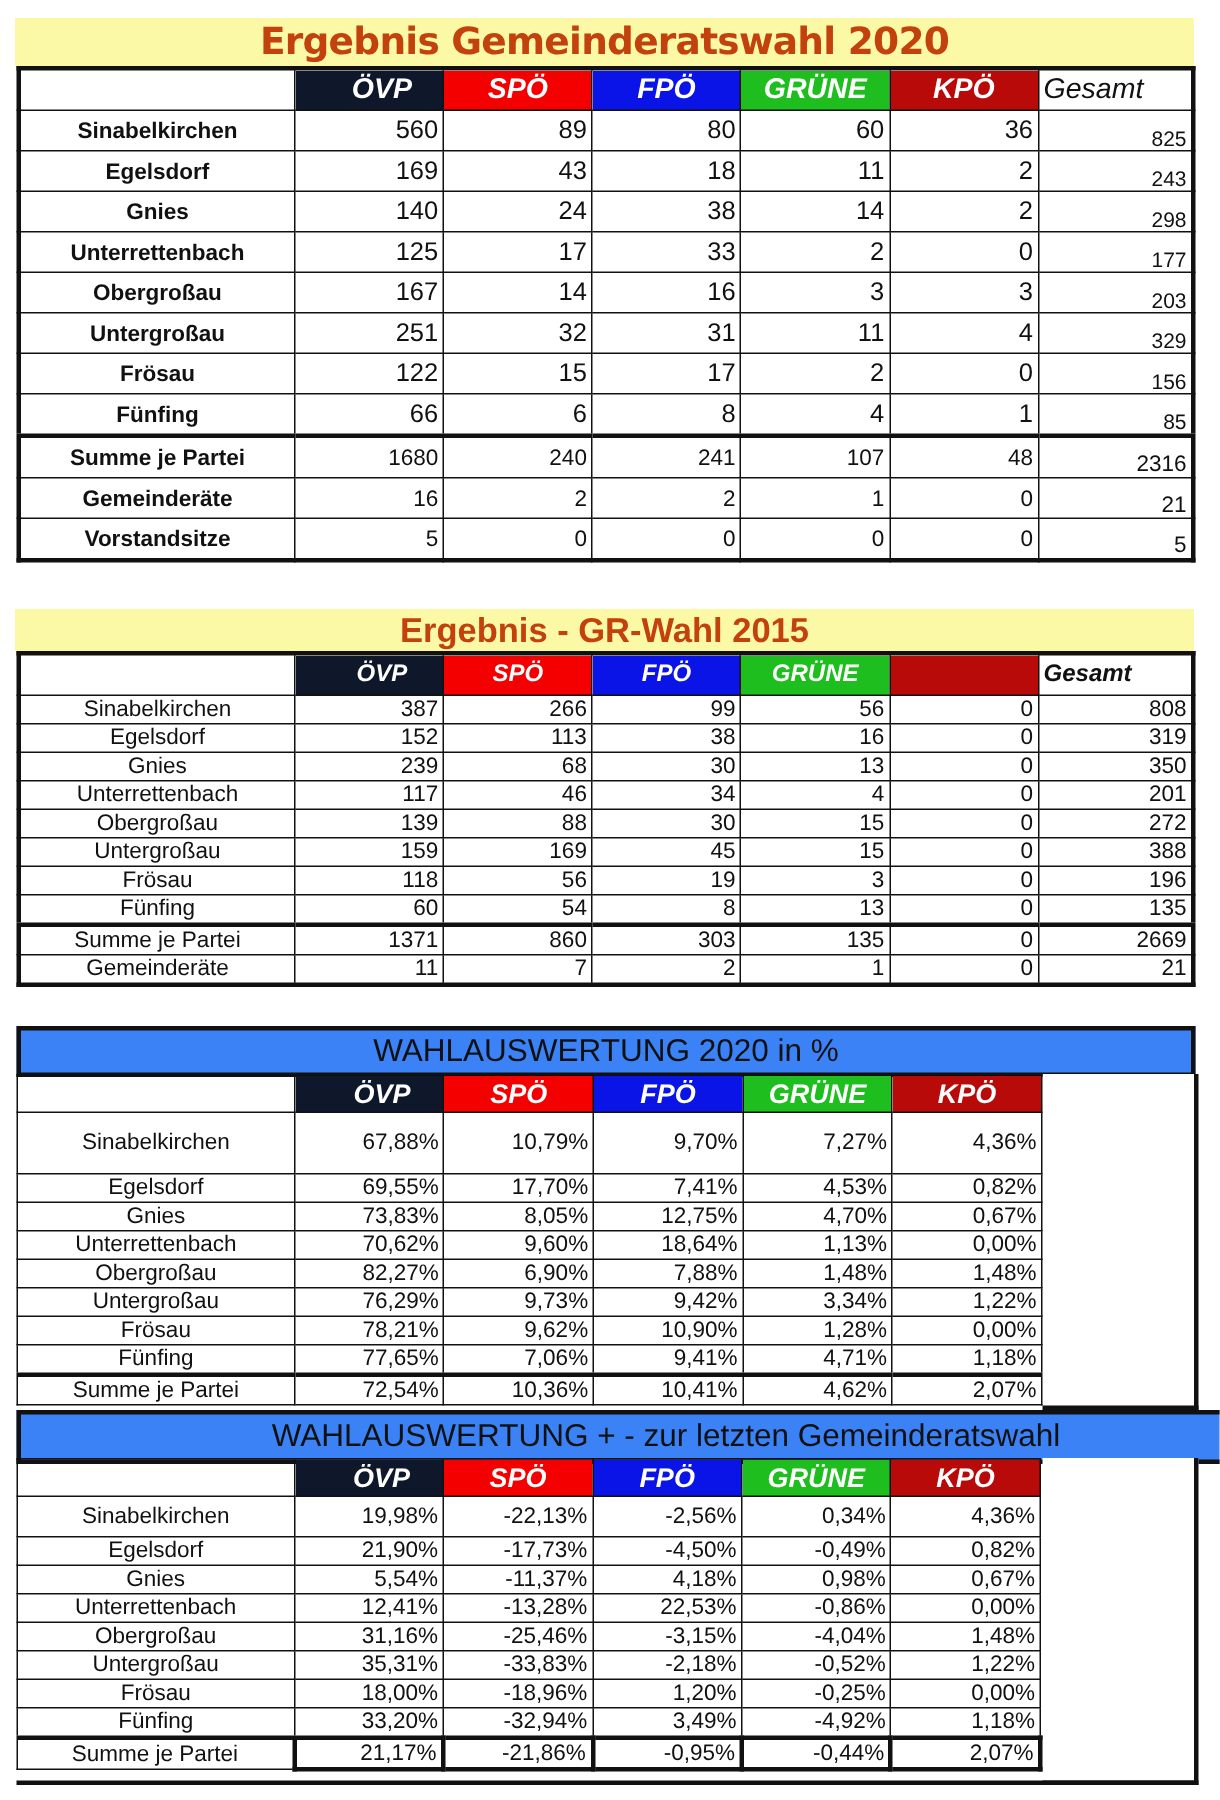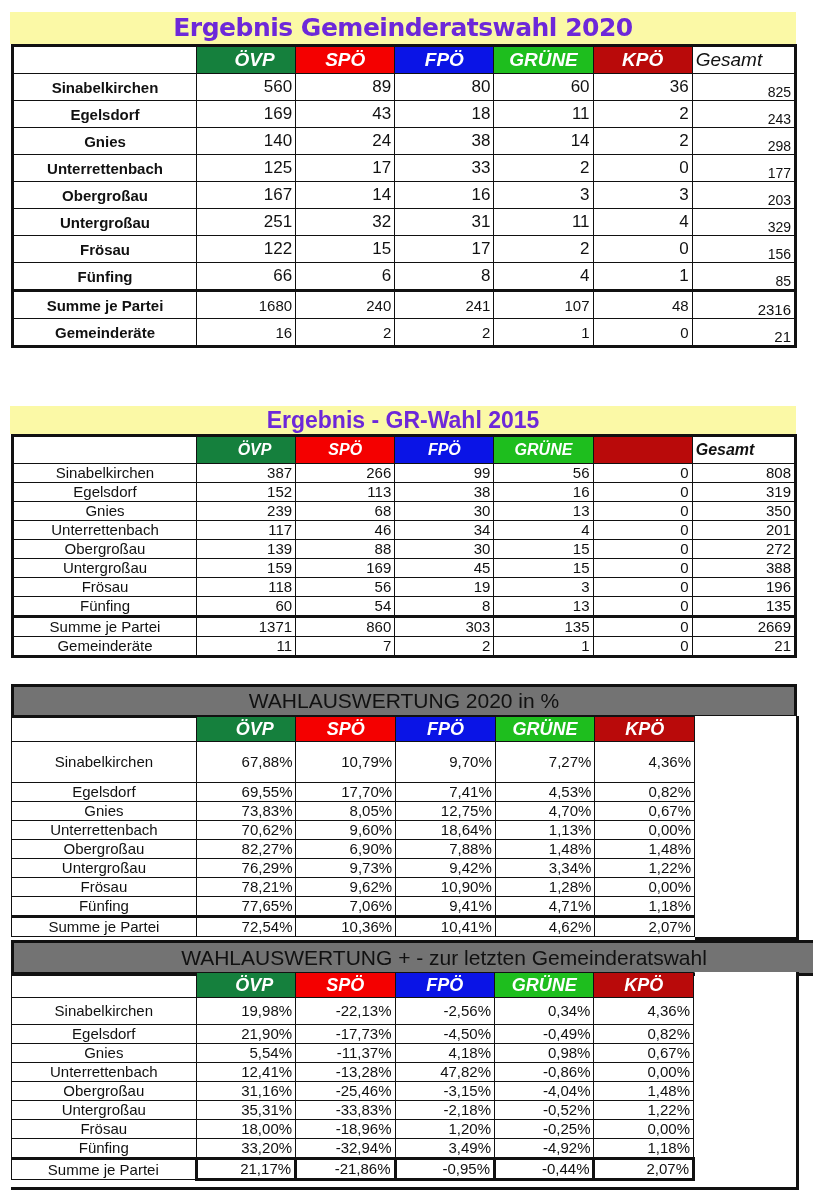--- a/index.html
+++ b/index.html
@@ -1,45 +1,45 @@
 <!DOCTYPE html>
 <html><head>
 <meta charset="utf-8">
 <style>
   html, body { margin:0; padding:0; background:#fff; }
   body { width:813px; height:1200px; position:relative; font-family:"Liberation Sans", sans-serif; color:#111; overflow:hidden; }
-  .banner { position:absolute; left:10px; width:786px; background:#fbf9a6; text-align:center; font-weight:bold; color:#6d28d9; }
+  .banner { position:absolute; left:10px; width:786px; background:#fbf9a6; text-align:center; font-weight:bold; color:#c2410c; }
   .banner1 { top:12px; height:32px; font-size:25px; line-height:32px; font-family:"DejaVu Sans", sans-serif; letter-spacing:-0.5px; }
   .banner2 { top:406px; height:28px; font-size:23px; line-height:28px; }
   table { position:absolute; left:11px; border-collapse:collapse; table-layout:fixed; }
   td { border:1px solid #111; padding:0 3px; white-space:nowrap; overflow:hidden; }
   td.num { text-align:right; }
   td.lbl { text-align:center; }
   .ph { color:#fff; font-style:italic; font-weight:bold; text-align:center; }
-  .ph-oevp { background:#15803d;padding-left:20px; }
+  .ph-oevp { background:#0f172a;padding-left:20px; }
   .ph-spoe { background:#f40000; }
   .ph-fpoe { background:#0a14e6; }
   .ph-gruene { background:#1ebe1e;margin-left:41px; }
   .ph-kpoe { background:#b90a0a; }
   .gesamt { font-style:italic; }
   .thick-top td { border-top:3px solid #111; }
   .outer { border:3px solid #111; }
   
   #t1 { top:44px; width:786px; font-size:17px; }
   #t1 td { height:26px; }
   #t1 tr.hdr td { height:26px; font-size:19px; }
   #t1 td.lbl { font-weight:bold; font-size:15px; }
   #t1 tr.sm td.num { font-size:15px; }
   #t1 td.tot { font-size:14px; vertical-align:bottom; }
   
   #t2 { top:434px; width:786px; font-size:15px; }
   #t2 td { height:18px; line-height:18px; }
   #t2 tr.hdr td { height:26px; font-size:16px; }
   
-  .sect { position:absolute; left:11px; width:780px; border:3px solid #111; text-align:center; background:#737373; }
+  .sect { position:absolute; left:11px; width:780px; border:3px solid #111; text-align:center; background:#3b82f6; }
   #s3 { top:684px; height:28px; font-size:21px; line-height:28px; }
   #s4 { top:940px; height:30px; font-size:21px; line-height:30px;padding-left:40px; }
   #t3 { top:716px; width:684px; font-size:15px; }
   #t3 td { height:18px; line-height:18px; }
   #t3 tr.hdr td { height:24px; font-size:18px; }
   #t3 tr.tall td { height:40px; }
   #t4 { top:972px; width:684px; font-size:15px; }
   #t4 td { height:18px; line-height:18px; }
   #t4 tr.hdr td { height:24px; font-size:18px; }
   #t4 tr.tall td { height:26px; }
@@ -156,20 +156,29 @@
       </tr>
       <tr class="sm">
         <td class="lbl">Gemeinderäte</td>
         <td class="num">16</td>
         <td class="num">2</td>
         <td class="num">2</td>
         <td class="num">1</td>
         <td class="num">0</td>
         <td class="num tot">21</td>
       </tr>
+      <tr class="sm">
+        <td class="lbl">Vorstandsitze</td>
+        <td class="num">5</td>
+        <td class="num">0</td>
+        <td class="num">0</td>
+        <td class="num">0</td>
+        <td class="num">0</td>
+        <td class="num tot">5</td>
+      </tr>
     </tbody>
 </table>
 
 <div class="banner banner2">Ergebnis - GR-Wahl 2015</div>
 <table id="t2" class="outer">
   <colgroup>
       <col style="width:180px">
       <col style="width:97px">
       <col style="width:97px">
       <col style="width:97px">
@@ -416,21 +425,21 @@
         <td class="num">5,54%</td>
         <td class="num">-11,37%</td>
         <td class="num">4,18%</td>
         <td class="num">0,98%</td>
         <td class="num">0,67%</td>
       </tr>
       <tr>
         <td class="lbl">Unterrettenbach</td>
         <td class="num">12,41%</td>
         <td class="num">-13,28%</td>
-        <td class="num">47,82%</td>
+        <td class="num">22,53%</td>
         <td class="num">-0,86%</td>
         <td class="num">0,00%</td>
       </tr>
       <tr>
         <td class="lbl">Obergroßau</td>
         <td class="num">31,16%</td>
         <td class="num">-25,46%</td>
         <td class="num">-3,15%</td>
         <td class="num">-4,04%</td>
         <td class="num">1,48%</td>

